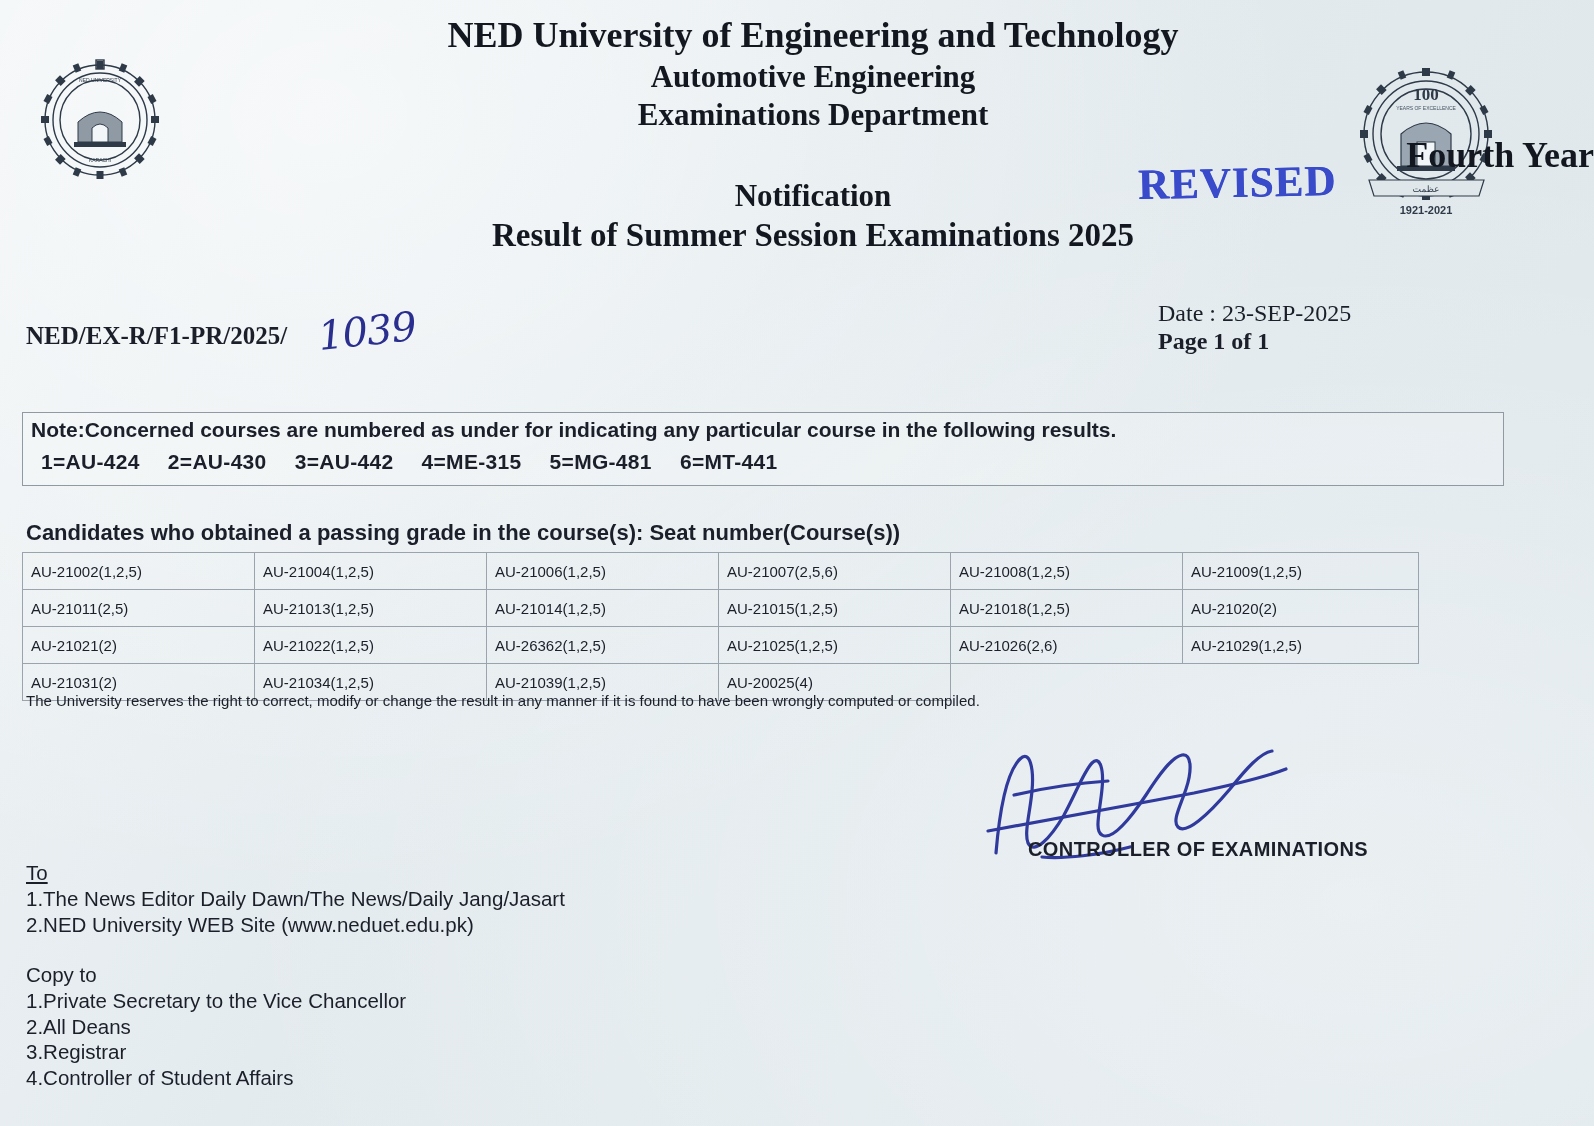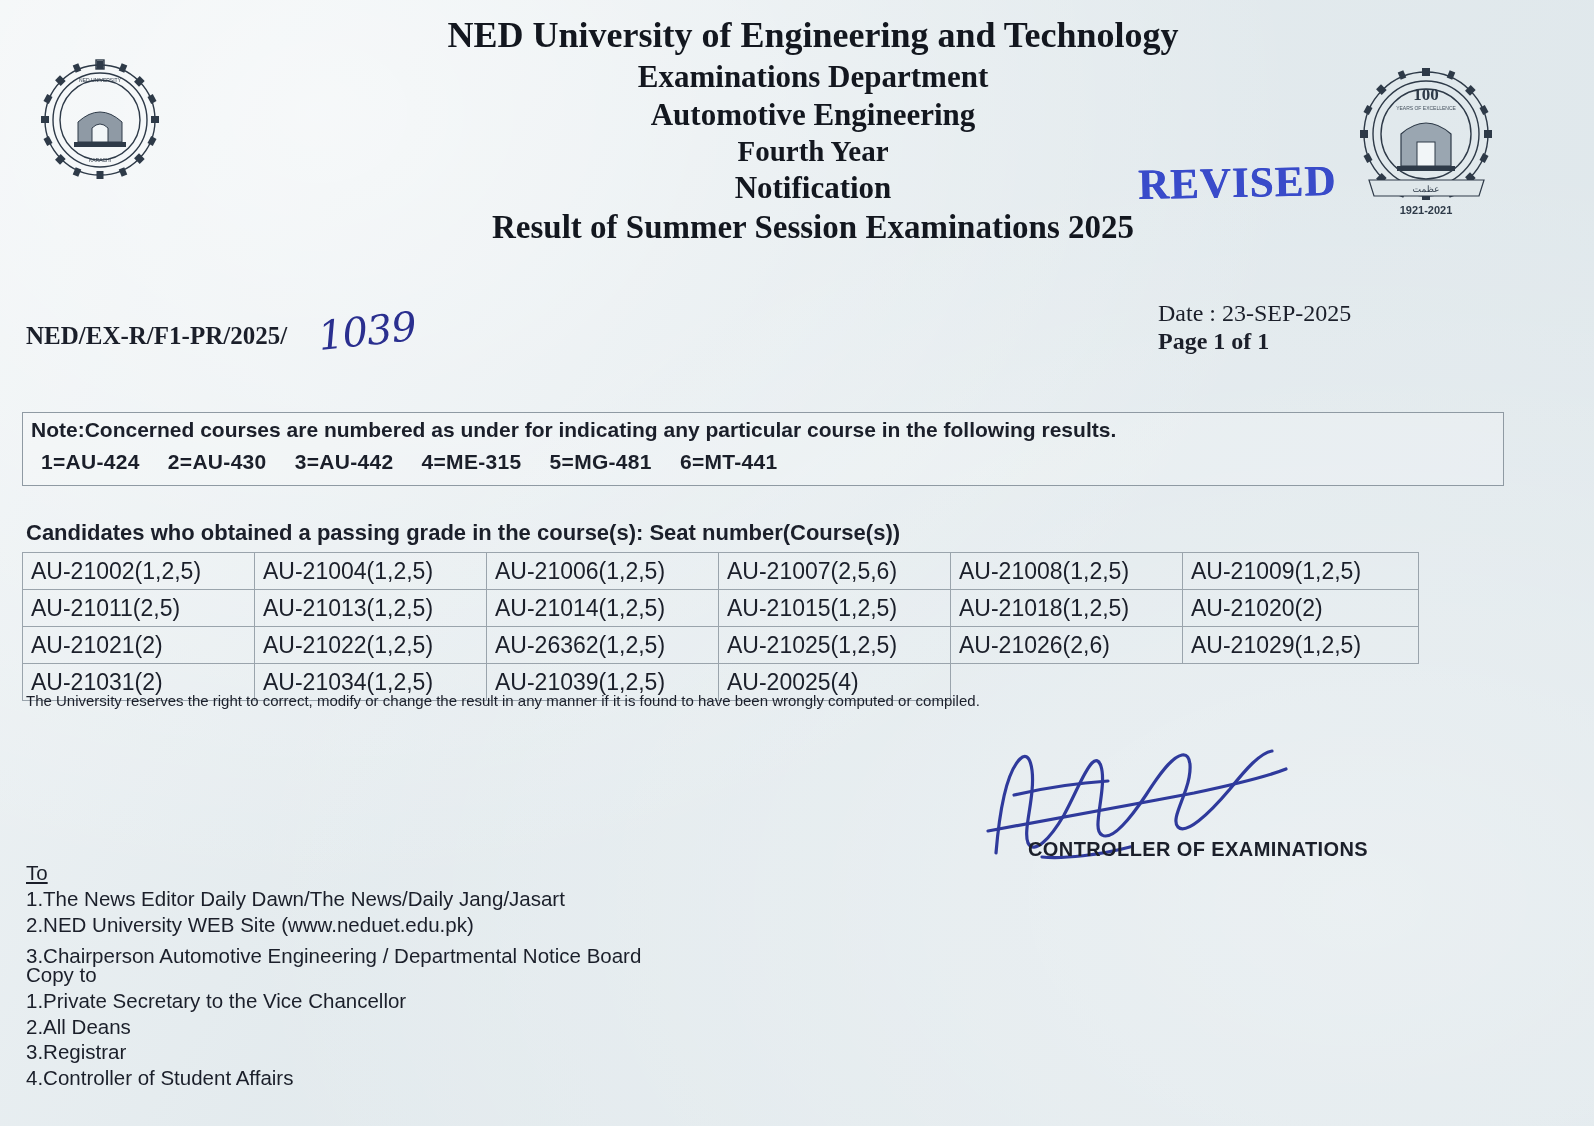--- a/index.html
+++ b/index.html
@@ -44,21 +44,21 @@
     color: #13171f;
     padding-top: 14px;
     padding-left: 32px;
   }
   .title-line {
     line-height: 1.22;
   }
   .t1 { font-size: 36px; }
   .t2 { font-size: 31px; }
   .t3 { font-size: 31px; }
-  .t4 { font-size: 29px; }
+  .t4 { font-size: 36px; text-align: right; }
   .t5 { font-size: 31px; }
   .t6 { font-size: 33px; }
 
   
   .crest-left {
     position: absolute;
     left: 30px; top: 58px;
     width: 140px; height: 130px;
   }
   .crest-right {
@@ -148,21 +148,21 @@
     position: absolute;
     left: 22px; top: 552px;
     width: 1396px;
     border-collapse: collapse;
     table-layout: fixed;
   }
   .grid td {
     border: 1px solid #9aa4ac;
     height: 36px;
     padding: 0 0 0 8px;
-    font-size: 23px;
+    font-size: 15px;
     color: #1b1f2a;
     white-space: nowrap;
     vertical-align: middle;
   }
   .grid td.empty {
     border: none;
   }
 
   .disclaimer {
     position: absolute;
@@ -291,22 +291,22 @@
         <path d="M30 118 L145 118 L140 134 L35 134 Z" fill="#dfe7ea" stroke="#2e3a48" stroke-width="1.2"></path>
         <text x="87" y="130" text-anchor="middle" font-size="9" font-family="'Liberation Serif', serif">عظمت</text>
       </g>
       <text x="87" y="152" text-anchor="middle" fill="#2e3a48" font-size="11" font-family="'Liberation Sans', sans-serif" font-weight="bold">1921-2021</text>
     </svg>
   </div>
 
   <div class="header">
     <div class="title-block">
       <div class="title-line t1">NED University of Engineering and Technology</div>
+      <div class="title-line t3">Automotive Engineering</div>
       <div class="title-line t2">Examinations Department</div>
-      <div class="title-line t3">Automotive Engineering</div>
       <div class="title-line t4">Fourth Year</div>
       <div class="title-line t5">Notification</div>
       <div class="title-line t6">Result of Summer Session Examinations 2025</div>
     </div>
   </div>
 
   <div class="revised-stamp">REVISED</div>
 
   <div class="ref-no">NED/EX-R/F1-PR/2025/</div>
   <div class="ref-hand">1039</div>
@@ -387,21 +387,20 @@
         <path d="M62 122 C 84 124, 120 120, 150 112"></path>
       </g>
     </svg>
   </div>
   <div class="controller">CONTROLLER OF EXAMINATIONS</div>
 
   <div class="footer">
     <div class="foot-to">To</div>
     <div>1.The News Editor Daily Dawn/The News/Daily Jang/Jasart</div>
     <div>2.NED University WEB Site (www.neduet.edu.pk)</div>
-    <div style="margin-top:6px">3.Chairperson Automotive Engineering / Departmental Notice Board</div>
   </div>
 
   <div class="copy-to">
     <div>Copy to</div>
     <div>1.Private Secretary to the Vice Chancellor</div>
     <div>2.All Deans</div>
     <div>3.Registrar</div>
     <div>4.Controller of Student Affairs</div>
   </div>
 </div>

